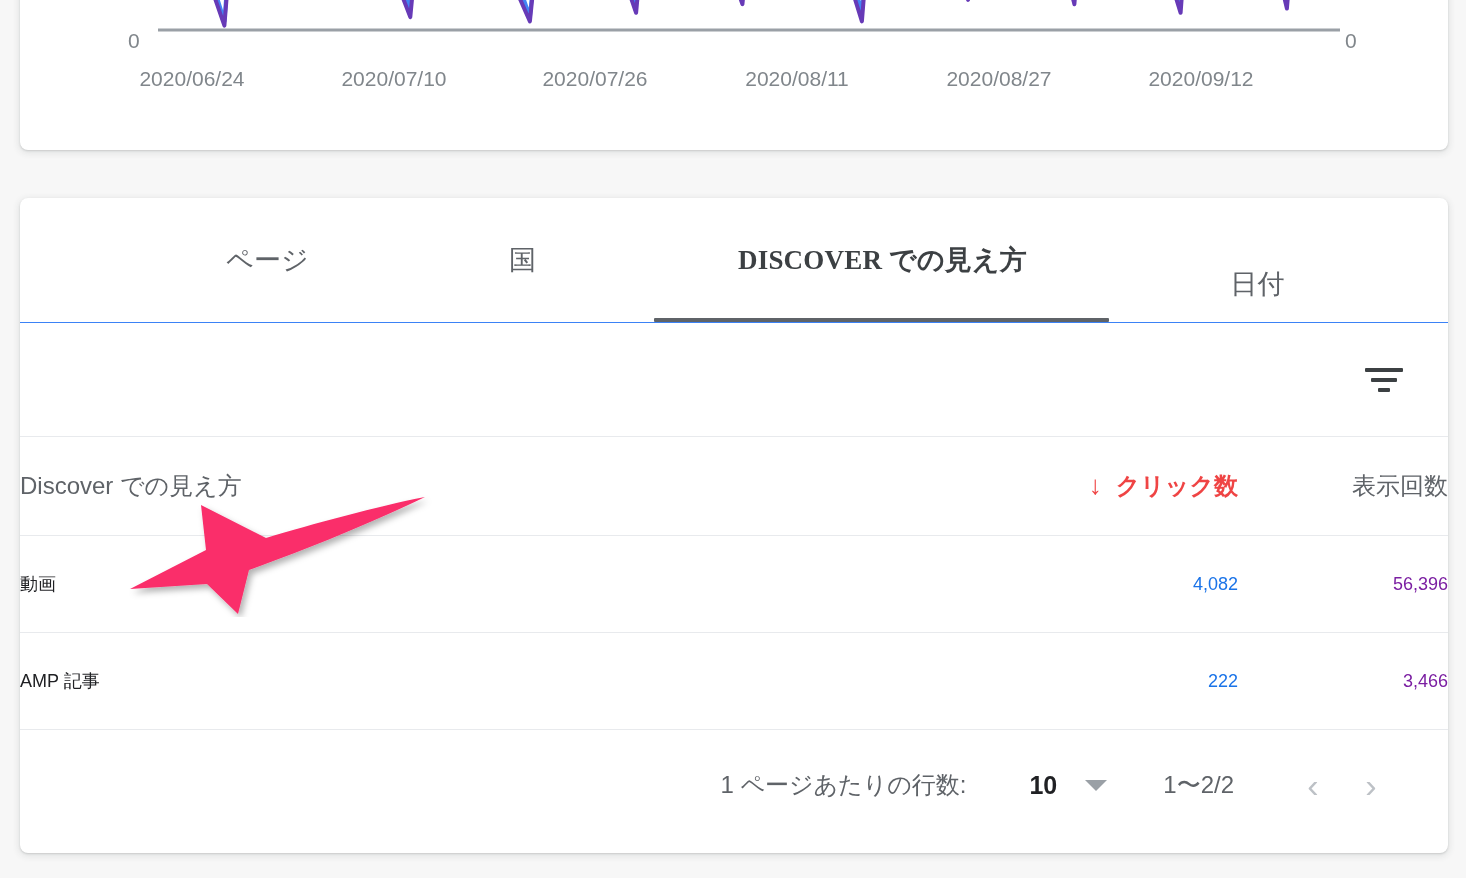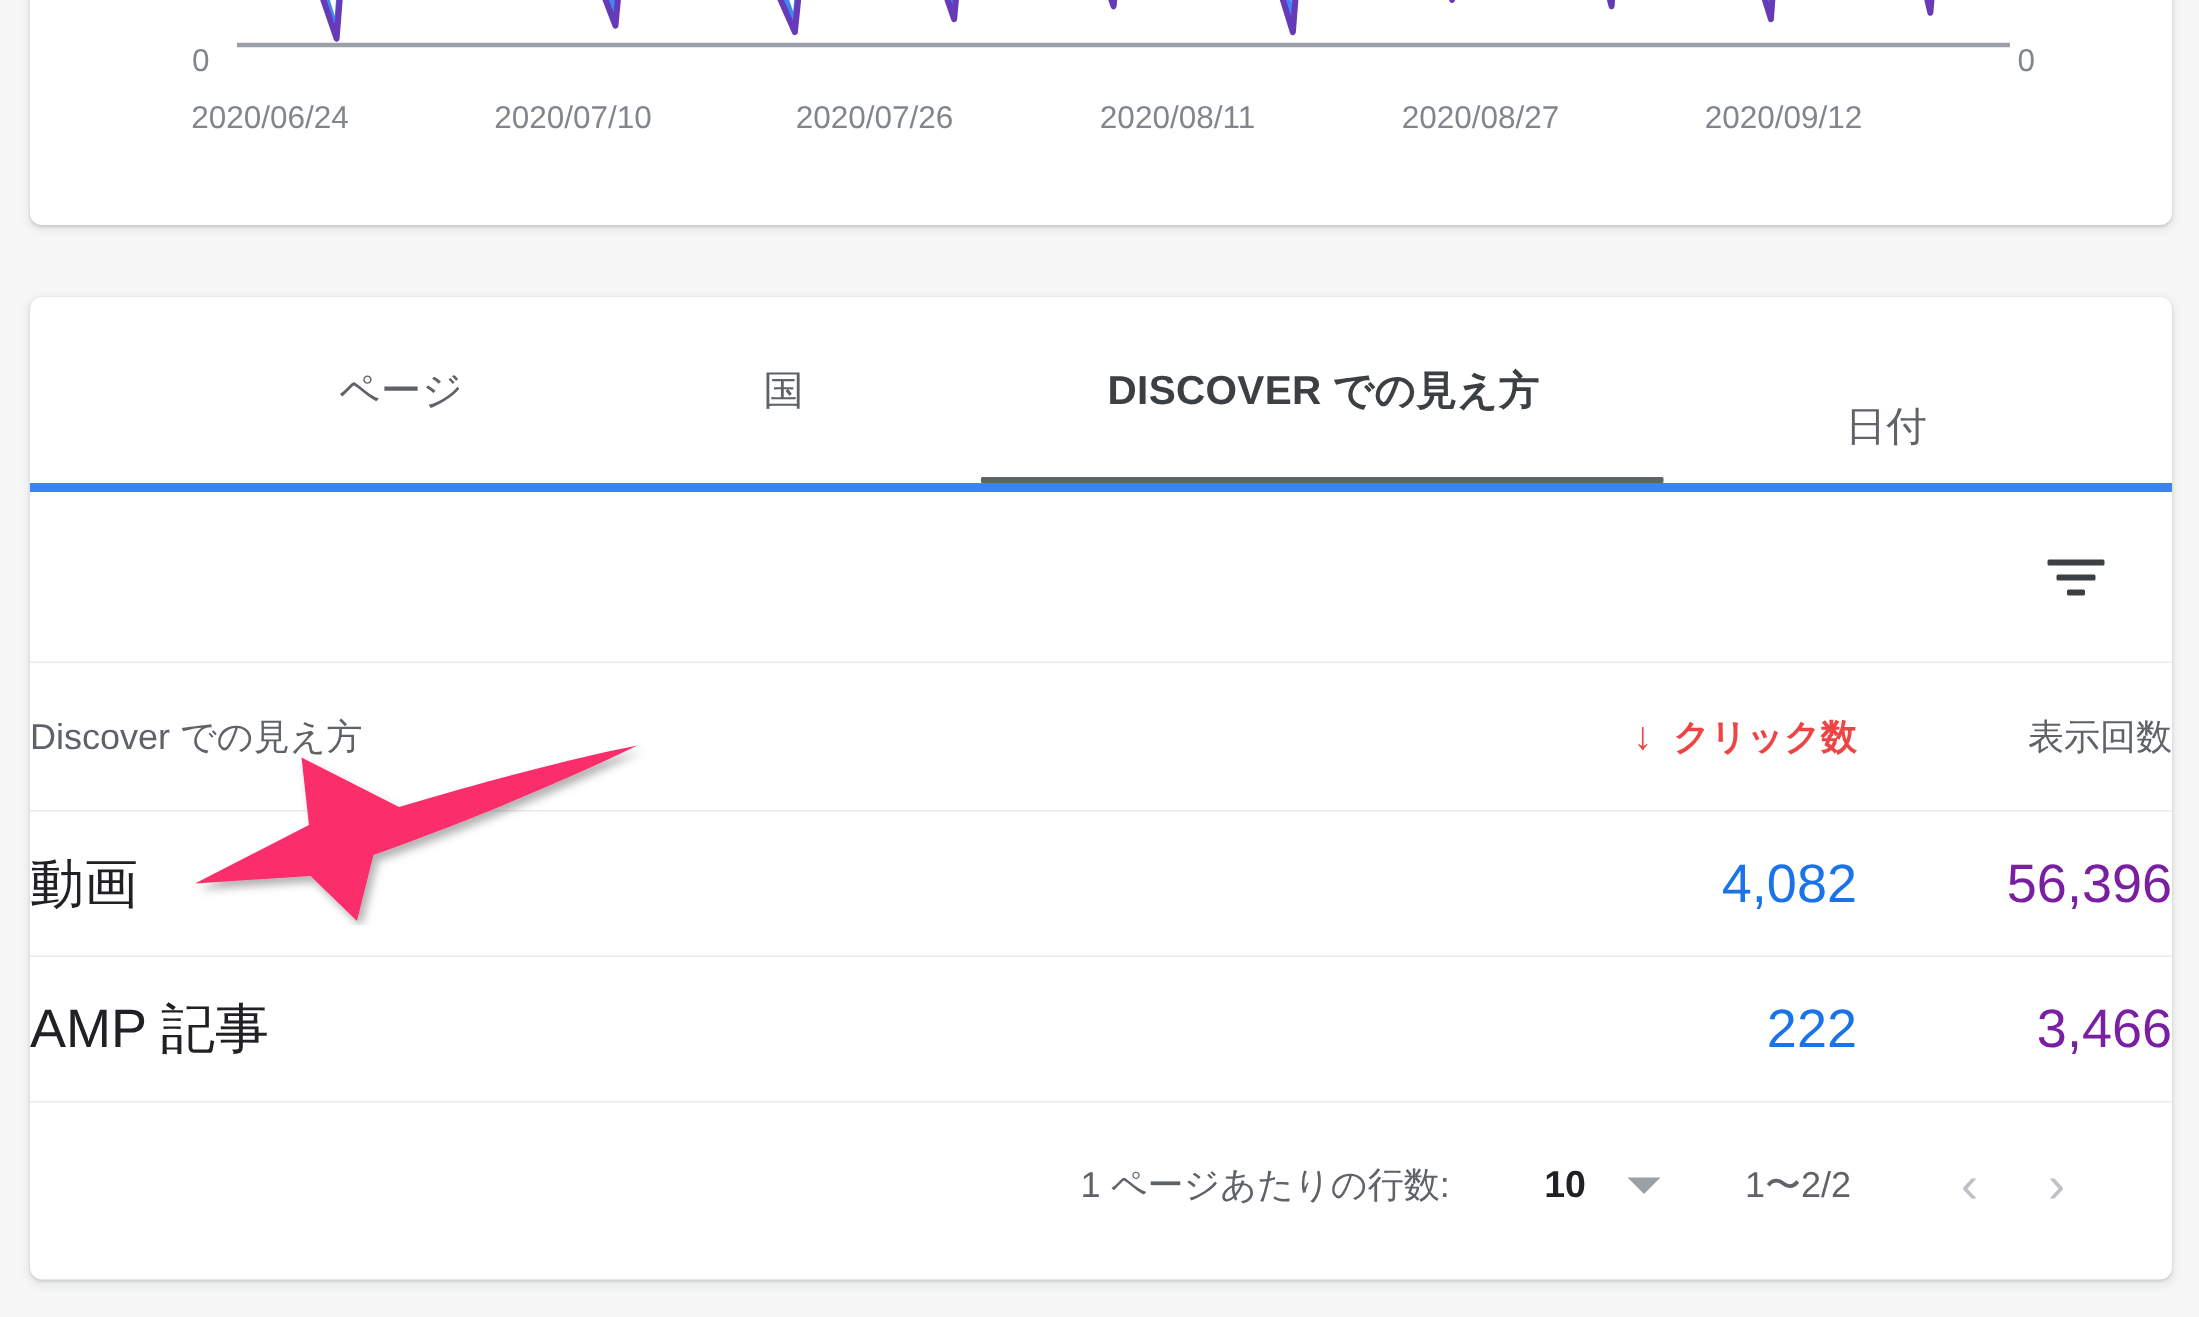--- a/index.html
+++ b/index.html
@@ -46,21 +46,21 @@
     top: 290px;
     font-size: 21px;
     color: #80868b;
     line-height: 1;
   }
   .axis-zero-left  { left: 108px; }
   .axis-zero-right { left: 1325px; }
 
   .x-tick-row {
     position: absolute;
-    left: 0;
+    left: 12px;
     top: 328px;
     width: 1220px;
     height: 30px;
   }
   .x-tick {
     position: absolute;
     font-size: 21px;
     color: #80868b;
     white-space: nowrap;
     transform: translateX(-50%);
@@ -72,21 +72,22 @@
     left: 20px;
     top: 198px;
     width: 1428px;
     height: 655px;
   }
 
   
   .tabs {
     position: relative;
     height: 124px;
-    border-bottom: 6px solid #3b82f6;
+    border-bottom: 1px solid #3b82f6;
+    font-family: Liberation Serif, serif;
   }
   .tab {
     position: absolute;
     top: 0;
     height: 124px;
     display: flex;
     align-items: center;
     justify-content: center;
     font-size: 27px;
     color: #5f6368;
@@ -159,21 +160,21 @@
   }
   .sort-arrow {
     display: inline-block;
     margin-right: 14px;
     font-weight: normal;
     font-size: 26px;
   }
 
   tbody td {
     height: 96px;
-    font-size: 36px;
+    font-size: 18px;
     color: #202124;
     white-space: nowrap;
   }
   td.col-clicks { color: #1a73e8; }
   td.col-impr   { color: #7b1fa2; }
 
   
   .pager {
     height: 110px;
     display: flex;

